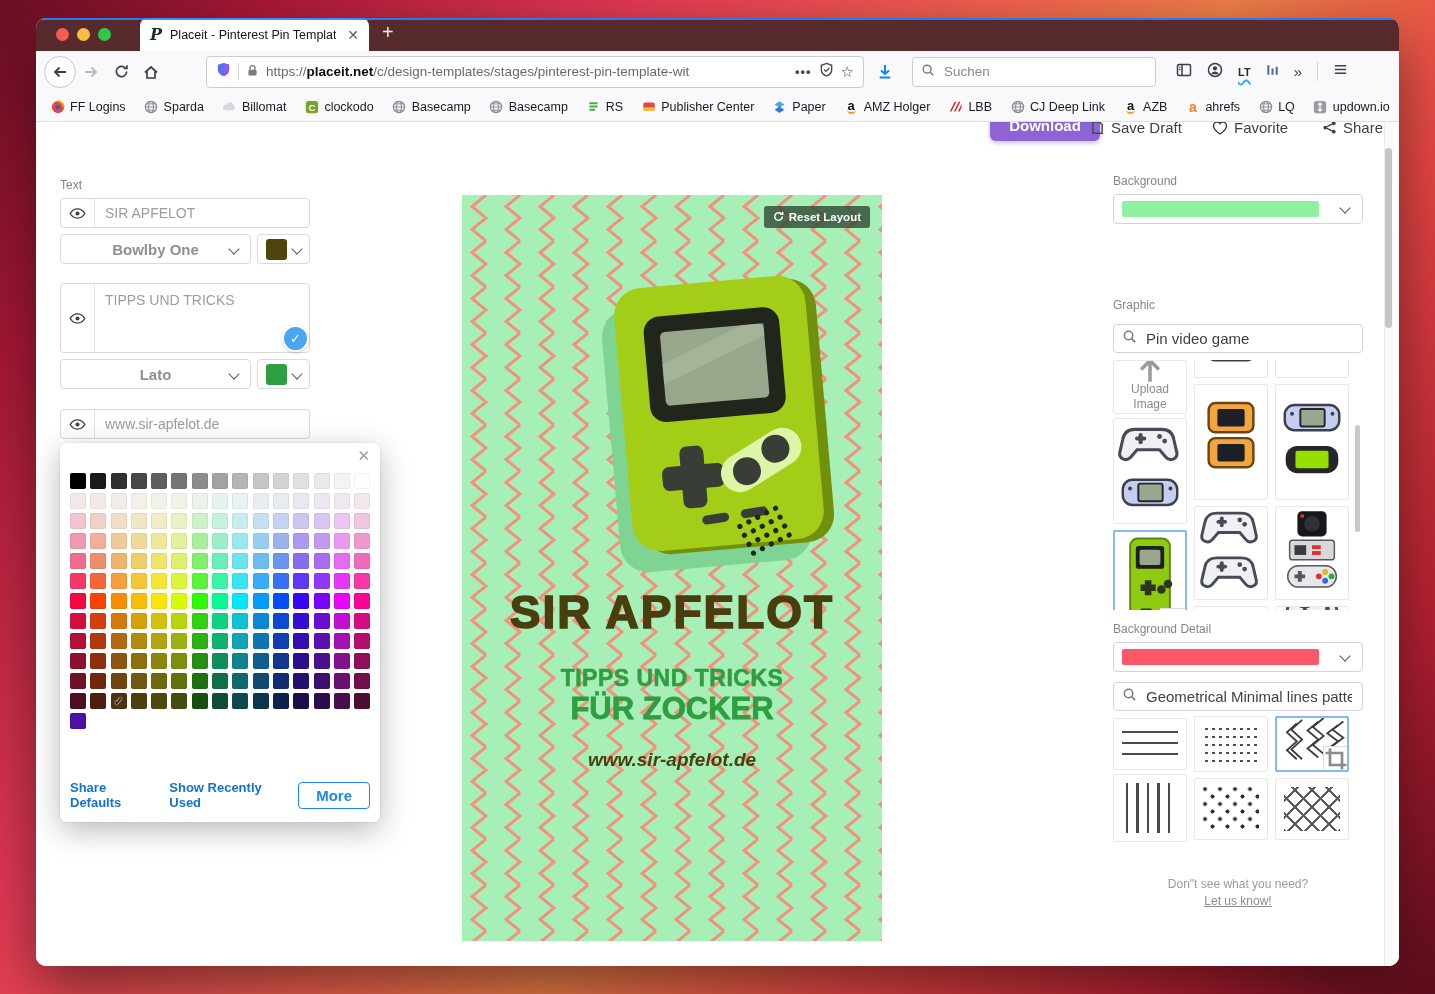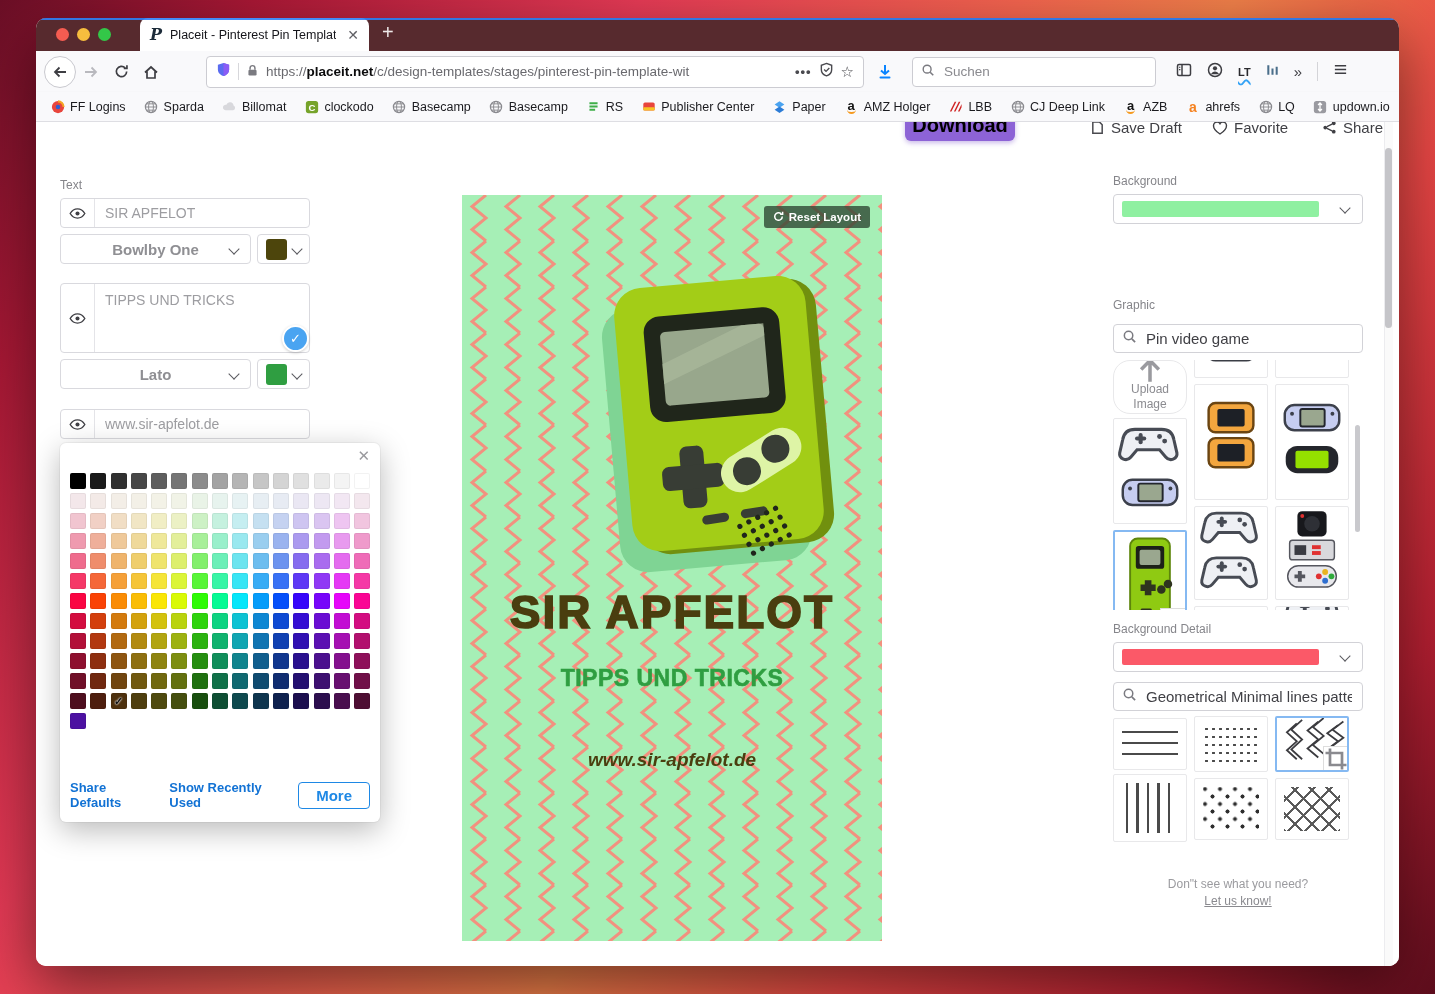--- a/index.html
+++ b/index.html
@@ -39,22 +39,22 @@
   .vsep{width:1px;height:19px;background:#d4d4d8;}
   
   .bmbar{height:30px;background:#f9f9fb;display:flex;align-items:center;padding:0 14px;box-sizing:border-box;gap:18px;
          border-bottom:1px solid #dedee3;box-shadow:0 1px 3px rgba(0,0,0,.06);}
   .bm{display:flex;align-items:center;gap:5px;font-size:12.5px;color:#1b1b1f;white-space:nowrap;}
   .bm .ic{width:15px;height:15px;display:flex;align-items:center;justify-content:center;}
   .amz{font-weight:700;color:#141414;border-bottom:2px solid #f59a1f;border-radius:0 0 7px 7px;line-height:1;font-size:13px;padding:0 1px;}
   .ahr{font-weight:700;color:#f58220;font-size:14px;line-height:1;}
   
   .content{position:relative;height:844px;background:#fff;overflow:hidden;}
-  .download-btn{position:absolute;left:869px;top:-13px;width:110px;height:32px;background:var(--c-purple,#8d63d6);
-                border-radius:6px;color:#000000;font-weight:bold;font-size:20px;display:flex;align-items:center;justify-content:center;
+  .download-btn{position:absolute;left:954px;top:-13px;width:110px;height:32px;background:var(--c-purple,#8d63d6);
+                border-radius:6px;color:#ffffff;font-weight:bold;font-size:15px;display:flex;align-items:center;justify-content:center;
                 box-shadow:0 2px 5px rgba(120,80,200,.4);}
   .act{position:absolute;top:-3px;display:flex;align-items:center;gap:6px;font-size:15px;color:#3f3f44;}
   
   .lbl{position:absolute;font-size:12px;color:#85858a;}
   .frow{position:absolute;border:1px solid #d9d9de;border-radius:4px;background:#fff;display:flex;box-sizing:border-box;}
   .eyecell{width:33px;border-right:1px solid #e4e4e8;display:flex;align-items:center;justify-content:center;flex:0 0 auto;}
   .frow input{border:none;outline:none;font-size:14px;color:#9d9da1;padding:0 10px;width:100%;background:transparent;font-family:inherit;}
   .frow textarea{border:none;outline:none;font-size:14px;color:#9d9da1;padding:8px 10px;width:100%;resize:none;background:transparent;font-family:inherit;}
   .fontsel{position:absolute;border:1px solid #d9d9de;border-radius:4px;background:#fff;display:flex;align-items:center;justify-content:center;box-sizing:border-box;}
   .fontsel .fname{font-size:15px;font-weight:bold;color:#8f8f93;}
@@ -696,20 +696,21 @@
           <svg width="11" height="11" viewBox="0 0 16 16">
               <path d="M13.5 8a5.5 5.5 0 1 1-1.6-3.9" stroke="#fff" stroke-width="2.2" fill="none"></path>
               <path d="M14 1v3.6h-3.6" fill="none" stroke="#fff" stroke-width="2.2"></path>
             </svg>
         </span>
         <span>Reset Layout</span>
       </div>
 
       <div class="cv-txt cv-title" id="cv-title" style="color: rgb(74, 62, 15);">SIR APFELOT</div>
       <div class="cv-txt cv-sub1" id="cv-sub1" style="color: rgb(47, 158, 65);">TIPPS UND TRICKS</div>
+      <div class="cv-txt cv-sub2" id="cv-sub2" style="color: rgb(47, 158, 65);">FÜR ZOCKER</div>
       <div class="cv-txt cv-url" id="cv-url" style="color: rgb(74, 62, 15);">www.sir-apfelot.de</div>
     </div>
 
     <div class="rpanel">
       <div class="lbl" style="left:0;top:52px;">Background</div>
       <div class="select" style="top:72px;">
         <span class="bar" id="bg-bar" style="background: rgb(143, 240, 161);"></span>
           <span class="chev"></span>
       </div>
       <div class="lbl" style="left:0;top:176px;">Graphic</div>
@@ -849,21 +850,21 @@
             </svg>
           </div>
           <div class="cell" style="left: 81px; top: -38px; width: 74px; height: 56px;">
             <svg viewBox="0 0 74 56">
               <g>
                 <rect x="11" y="8" width="52" height="32" rx="10" fill="#3a3d45"></rect>
                 <rect x="21" y="14" width="32" height="20" rx="2" fill="#9aa78f"></rect>
               </g>
             </svg>
           </div>
-          <div class="cell upload-cell" style="left: 0px; top: 0px; width: 74px; height: 54px; border-radius: 17px;">
+          <div class="cell upload-cell" style="left: 0px; top: 0px; width: 74px; height: 54px;">
             <svg width="18" height="13" viewBox="0 0 20 14" style="margin-top:-4px;">
               <path d="M10 14V3M5 7l5-5 5 5" stroke="#9a9a9f" stroke-width="2" fill="none"></path>
             </svg>
             <span>Upload</span>
             <span>Image</span>
           </div>
         <div class="inner-scroll"></div>
       </div>
 
       <div class="lbl" style="left:0;top:500px;">Background Detail</div>

